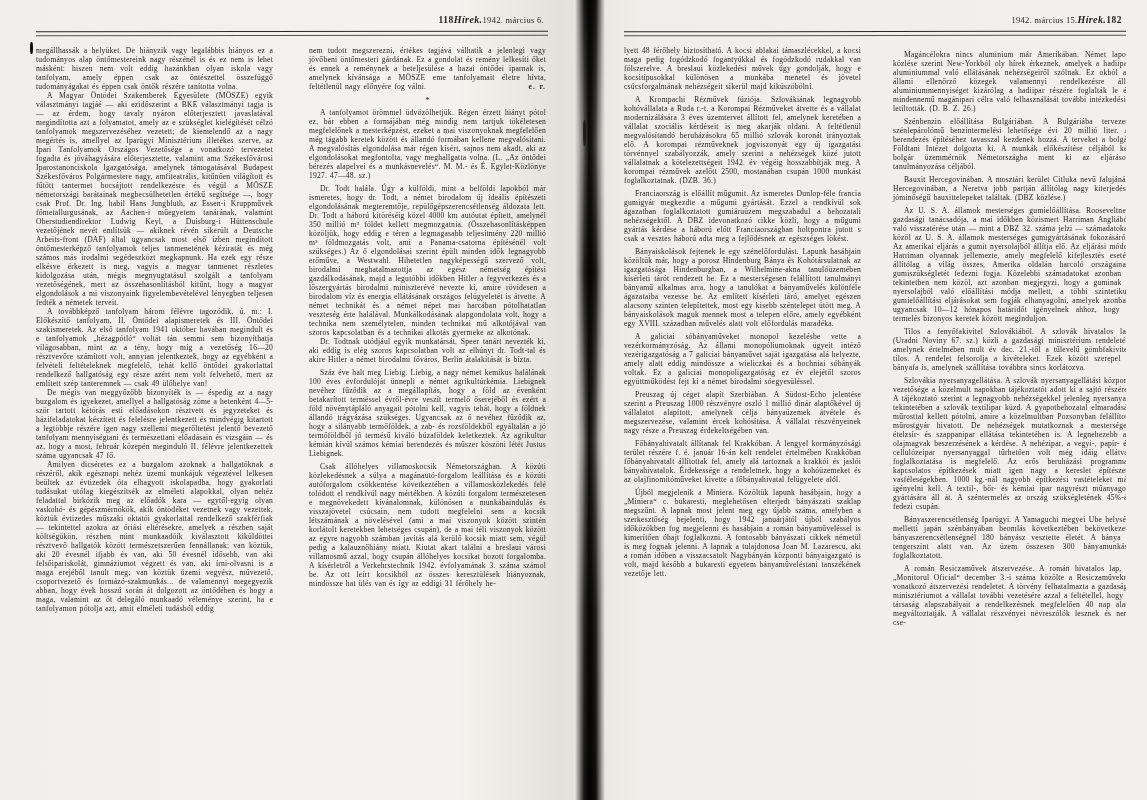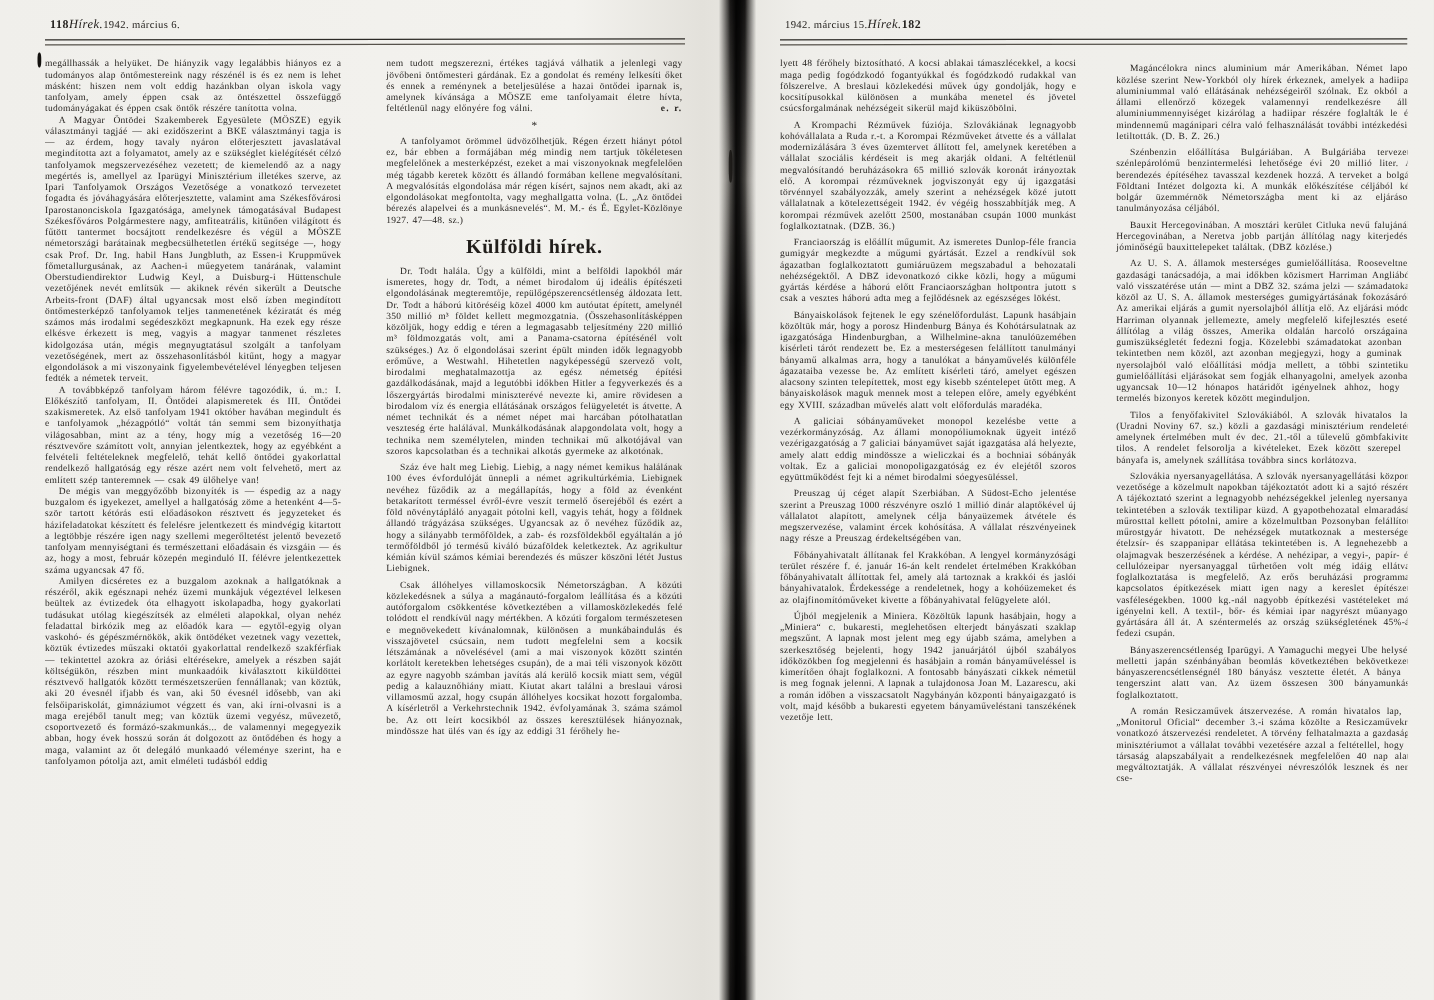--- a/index.html
+++ b/index.html
@@ -18,23 +18,23 @@
       linear-gradient(180deg,rgba(15,13,12,.9) 0%,rgba(40,36,32,.55) 18%,rgba(15,13,12,.85) 34%,rgba(60,55,50,.45) 55%,rgba(18,16,14,.8) 76%,rgba(15,13,12,.92) 100%),
       linear-gradient(90deg,rgba(30,27,24,0) 0%,rgba(30,27,24,.25) 28%,rgba(10,9,8,.95) 46%,rgba(10,9,8,.85) 56%,rgba(30,27,24,.2) 78%,rgba(30,27,24,0) 100%);
     background-blend-mode:multiply;
     -webkit-mask:linear-gradient(90deg,transparent 0,#000 30%,#000 70%,transparent 100%);
     mask:linear-gradient(90deg,transparent 0,#000 30%,#000 70%,transparent 100%);
   }
   .speck{position:absolute;background:#14120f;border-radius:40%}
   .page{position:absolute;top:12px;height:782px;overflow:hidden;color:#201d1a}
   .page-left{left:36px;width:512px}
   .page-right{left:624px;width:502px}
-  .page-header{display:flex;justify-content:flex-start;align-items:baseline;padding:2px 4px 0 4px;height:15px}
+  .page-header{display:flex;justify-content:flex-end;align-items:baseline;padding:2px 4px 0 4px;height:15px}
   .pagenum{font-weight:bold;font-size:9.5px;letter-spacing:.5px}
-  .runtitle{font-weight:normal;font-style:italic;font-size:10px;letter-spacing:.4px}
+  .runtitle{font-weight:bold;font-style:italic;font-size:10px;letter-spacing:.4px}
   .issuedate{font-size:8.5px;letter-spacing:.3px}
   .rule{height:3px;border-top:1.5px solid #2c2a26;border-bottom:1px solid #56524b;margin-top:2px;transform:rotate(-.08deg)}
   .cols{display:flex;padding-top:10px}
   .page-left .cols{gap:36px}
   .page-right .cols{gap:32px}
   .col{
     width:237px;flex:0 0 237px;
     font-size:7.6px;line-height:9px;text-align:justify;
     letter-spacing:.22px;word-spacing:.7px;
   }
@@ -66,22 +66,22 @@
           <p class="para">megállhassák a helyüket. De hiányzik vagy legalábbis hiányos ez a tudományos alap öntőmestereink nagy részénél is és ez nem is lehet másként: hiszen nem volt eddig hazánkban olyan iskola vagy tanfolyam, amely éppen csak az öntészettel összefüggő tudományágakat és éppen csak öntők részére tanította volna.</p>
           <p class="para ind">A Magyar Öntödei Szakemberek Egyesülete (MÖSZE) egyik választmányi tagjáé — aki ezidőszerint a BKE választmányi tagja is — az érdem, hogy tavaly nyáron előterjesztett javaslatával megindította azt a folyamatot, amely az e szükséglet kielégítését célzó tanfolyamok megszervezéséhez vezetett; de kiemelendő az a nagy megértés is, amellyel az Iparügyi Minisztérium illetékes szerve, az Ipari Tanfolyamok Országos Vezetősége a vonatkozó tervezetet fogadta és jóváhagyására előterjesztette, valamint ama Székesfővárosi Iparostanonciskola Igazgatósága, amelynek támogatásával Budapest Székesfőváros Polgármestere nagy, amfiteatrális, kitűnően világított és fűtött tantermet bocsájtott rendelkezésre és végül a MÖSZE németországi barátainak megbecsülhetetlen értékű segítsége —, hogy csak Prof. Dr. Ing. habil Hans Jungbluth, az Essen-i Kruppművek főmetallurgusának, az Aachen-i műegyetem tanárának, valamint Oberstudiendirektor Ludwig Keyl, a Duisburg-i Hüttenschule vezetőjének nevét említsük — akiknek révén sikerült a Deutsche Arbeits-front (DAF) által ugyancsak most első ízben megindított öntőmesterképző tanfolyamok teljes tanmenetének kéziratát és még számos más irodalmi segédeszközt megkapnunk. Ha ezek egy része elkésve érkezett is meg, vagyis a magyar tanmenet részletes kidolgozása után, mégis megnyugtatásul szolgált a tanfolyam vezetőségének, mert az összehasonlításból kitűnt, hogy a magyar elgondolások a mi viszonyaink figyelembevételével lényegben teljesen fedték a németek terveit.</p>
           <p class="para ind">A továbbképző tanfolyam három félévre tagozódik, ú. m.: I. Előkészítő tanfolyam, II. Öntődei alapismeretek és III. Öntődei szakismeretek. Az első tanfolyam 1941 október havában megindult és e tanfolyamok „hézagpótló“ voltát tán semmi sem bizonyíthatja világosabban, mint az a tény, hogy míg a vezetőség 16—20 résztvevőre számított volt, annyian jelentkeztek, hogy az egyébként a felvételi feltételeknek megfelelő, tehát kellő öntődei gyakorlattal rendelkező hallgatóság egy része azért nem volt felvehető, mert az említett szép tanteremnek — csak 49 ülőhelye van!</p>
           <p class="para ind">De mégis van meggyőzőbb bizonyíték is — éspedig az a nagy buzgalom és igyekezet, amellyel a hallgatóság zöme a hetenként 4—5-ször tartott kétórás esti előadásokon résztvett és jegyzeteket és házifeladatokat készített és felelésre jelentkezett és mindvégig kitartott a legtöbbje részére igen nagy szellemi megerőltetést jelentő bevezető tanfolyam mennyiségtani és természettani előadásain és vizsgáin — és az, hogy a most, február közepén meginduló II. félévre jelentkezettek száma ugyancsak 47 fő.</p>
           <p class="para ind">Amilyen dicséretes ez a buzgalom azoknak a hallgatóknak a részéről, akik egésznapi nehéz üzemi munkájuk végeztével lelkesen beültek az évtizedek óta elhagyott iskolapadba, hogy gyakorlati tudásukat utólag kiegészítsék az elméleti alapokkal, olyan nehéz feladattal birkózik meg az előadók kara — egytől-egyig olyan vaskohó- és gépészmérnökök, akik öntödéket vezetnek vagy vezettek, köztük évtizedes műszaki oktatói gyakorlattal rendelkező szakférfiak — tekintettel azokra az óriási eltérésekre, amelyek a részben saját költségükön, részben mint munkaadóik kiválasztott kiküldöttei résztvevő hallgatók között természetszerűen fennállanak; van köztük, aki 20 évesnél ifjabb és van, aki 50 évesnél idősebb, van aki felsőipariskolát, gimnáziumot végzett és van, aki írni-olvasni is a maga erejéből tanult meg; van köztük üzemi vegyész, művezető, csoportvezető és formázó-szakmunkás... de valamennyi megegyezik abban, hogy évek hosszú során át dolgozott az öntődében és hogy a maga, valamint az őt delegáló munkaadó véleménye szerint, ha e tanfolyamon pótolja azt, amit elméleti tudásból eddig</p>
         </div>
       <div class="col">
           <p class="para">nem tudott megszerezni, értékes tagjává válhatik a jelenlegi vagy jövőbeni öntőmesteri gárdának. Ez a gondolat és remény lelkesíti őket és ennek a reménynek a beteljesülése a hazai öntődei iparnak is, amelynek kívánsága a MÖSZE eme tanfolyamait életre hívta, feltétlenül nagy előnyére fog válni.<span class="sig">e. r.</span></p>
           <div class="star-sep">*</div>
           <p class="para ind">A tanfolyamot örömmel üdvözölhetjük. Régen érzett hiányt pótol ez, bár ebben a formájában még mindig nem tartjuk tökéletesen megfelelőnek a mesterképzést, ezeket a mai viszonyoknak megfelelően még tágabb keretek között és állandó formában kellene megvalósítani. A megvalósítás elgondolása már régen kísért, sajnos nem akadt, aki az elgondolásokat megfontolta, vagy meghallgatta volna. (L. „Az öntődei bérezés alapelvei és a munkásnevelés“. M. M.- és É. Egylet-Közlönye 1927. 47—48. sz.)</p>
-          <h2 class="section-heading">Külföldi hírek.</h2>
           <p class="para ind news"><strong class="lead">Dr. Todt halála. </strong>Úgy a külföldi, mint a belföldi lapokból már ismeretes, hogy dr. Todt, a német birodalom új ideális építészeti elgondolásának megteremtője, repülőgépszerencsétlenség áldozata lett. Dr. Todt a háború kitöréséig közel 4000 km autóutat épített, amelynél 350 millió m³ földet kellett megmozgatnia. (Összehasonlításképpen közöljük, hogy eddig e téren a legmagasabb teljesítmény 220 millió m³ földmozgatás volt, ami a Panama-csatorna építésénél volt szükséges.) Az ő elgondolásai szerint épült minden idők legnagyobb erőműve, a Westwahl. Hihetetlen nagyképességű szervező volt, birodalmi meghatalmazottja az egész németség építési gazdálkodásának, majd a legutóbbi időkben Hitler a fegyverkezés és a lőszergyártás birodalmi miniszterévé nevezte ki, amire rövidesen a birodalom víz és energia ellátásának országos felügyeletét is átvette. A német technikát és a német népet mai harcában pótolhatatlan veszteség érte halálával. Munkálkodásának alapgondolata volt, hogy a technika nem személytelen, minden technikai mű alkotójával van szoros kapcsolatban és a technikai alkotás gyermeke az alkotónak.</p>
+          <p class="para ind">Dr. Todtnak utódjául egyik munkatársát, Speer tanárt nevezték ki, aki eddig is elég szoros kapcsolatban volt az elhúnyt dr. Todt-tal és akire Hitler a német birodalmi főváros, Berlin átalakítását is bízta.</p>
           <p class="para ind news"><strong class="lead">Száz éve halt meg Liebig. </strong>Liebig, a nagy német kemikus halálának 100 éves évfordulóját ünnepli a német agrikultúrkémia. Liebignek nevéhez fűződik az a megállapítás, hogy a föld az évenként betakarított terméssel évről-évre veszít termelő őserejéből és ezért a föld növénytápláló anyagait pótolni kell, vagyis tehát, hogy a földnek állandó trágyázása szükséges. Ugyancsak az ő nevéhez fűződik az, hogy a silányabb termőföldek, a zab- és rozsföldekből egyáltalán a jó termőföldből jó termésű kiváló búzaföldek keletkeztek. Az agrikultur kémián kívül számos kémiai berendezés és műszer köszöni létét Justus Liebignek.</p>
           <p class="para ind news"><strong class="lead">Csak állóhelyes villamoskocsik Németországban. </strong>A közúti közlekedésnek a súlya a magánautó-forgalom leállítása és a közúti autóforgalom csökkentése következtében a villamosközlekedés felé tolódott el rendkívül nagy mértékben. A közúti forgalom természetesen e megnövekedett kívánalomnak, különösen a munkábaindulás és visszajövetel csúcsain, nem tudott megfelelni sem a kocsik létszámának a növelésével (ami a mai viszonyok között szintén korlátolt keretekben lehetséges csupán), de a mai téli viszonyok között az egyre nagyobb számban javítás alá kerülő kocsik miatt sem, végül pedig a kalauznőhiány miatt. Kiutat akart találni a breslaui városi villamosmű azzal, hogy csupán állóhelyes kocsikat hozott forgalomba. A kísérletről a Verkehrstechnik 1942. évfolyamának 3. száma számol be. Az ott leírt kocsikból az összes keresztülések hiányoznak, mindössze hat ülés van és így az eddigi 31 férőhely he-</p>
         </div>
     </div>
   </section>
 
   <div class="spine"></div>
   <div class="speck" style="left:30px;top:42px;width:3px;height:12px"></div>
   <div class="speck" style="left:583px;top:120px;width:3px;height:26px;opacity:.8"></div>
 

